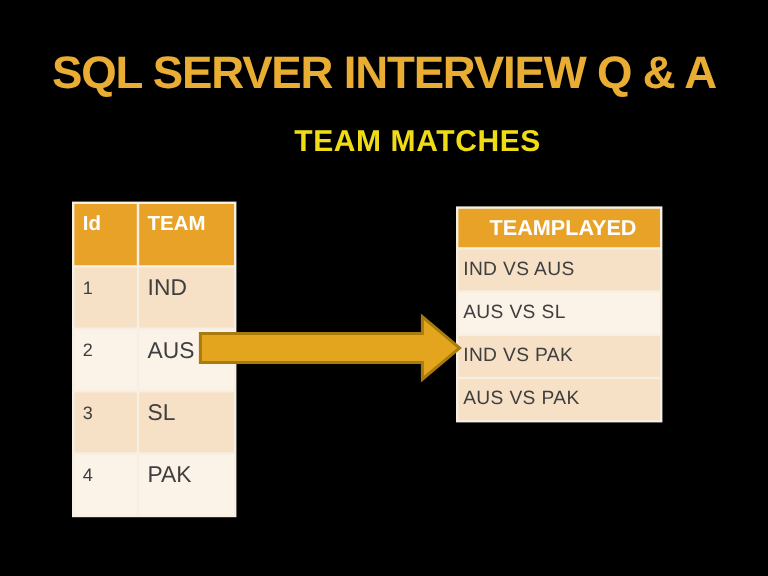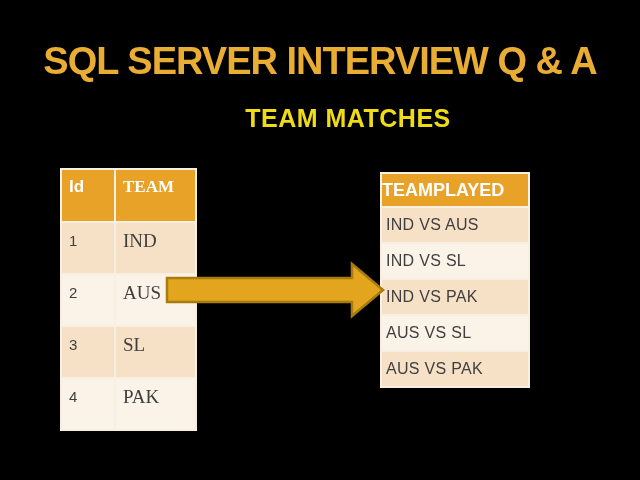--- a/index.html
+++ b/index.html
@@ -48,21 +48,21 @@
     background: var(--c-table_border, #F7EFE2);
   }
   table.slide-table td {
     padding: 0;
     overflow: hidden;
     white-space: nowrap;
   }
   
   #team-table { left: 60px; top: 168px; }
   #team-table td.col-id   { width: 41px; }
-  #team-table td.col-team { width: 68px; font-family: Liberation Serif, serif; }
+  #team-table td.col-team { width: 68px; }
   #team-table tr.hdr td {
     height: 44px;
     background: var(--c-table_header_bg, #E8A227);
     color: var(--c-table_header_text, #FFFFFF);
     font-weight: bold;
     font-size: 17px;
     vertical-align: top;
     padding: 7px 4px 0 7px;
   }
   #team-table tr.data td {
@@ -76,21 +76,21 @@
   
   #matches-table { left: 380px; top: 172px; }
   #matches-table td { width: 142px; }
   #matches-table tr.hdr td {
     height: 32px;
     background: var(--c-table_header_bg, #E8A227);
     color: var(--c-table_header_text, #FFFFFF);
     font-weight: bold;
     font-size: 18px;
     vertical-align: middle;
-    padding-left: 0;
+    padding-left: 26px;
   }
   #matches-table tr.data td {
     height: 34px;
     vertical-align: middle;
     padding-left: 4px;
     font-size: 16px;
     letter-spacing: 0.3px;
     color: var(--c-cell_text, #3F3F3F);
   }
   .band-dark  { background: var(--c-row_dark,  #F6E0C6); }
@@ -143,27 +143,24 @@
 
   <table class="slide-table" id="matches-table">
     <tbody>
         <tr class="hdr">
       <td>TEAMPLAYED</td>
     </tr>
     <tr class="data">
       <td class="band-dark">IND VS AUS</td>
     </tr>
     <tr class="data">
-      <td class="band-light">IND VS SL</td>
+      <td class="band-light">AUS VS SL</td>
     </tr>
     <tr class="data">
       <td class="band-dark">IND VS PAK</td>
-    </tr>
-    <tr class="data">
-      <td class="band-light">AUS VS SL</td>
     </tr>
     <tr class="data">
       <td class="band-dark">AUS VS PAK</td>
     </tr>
   </tbody>
     </table>
 
 </div>
 
 </body></html>

